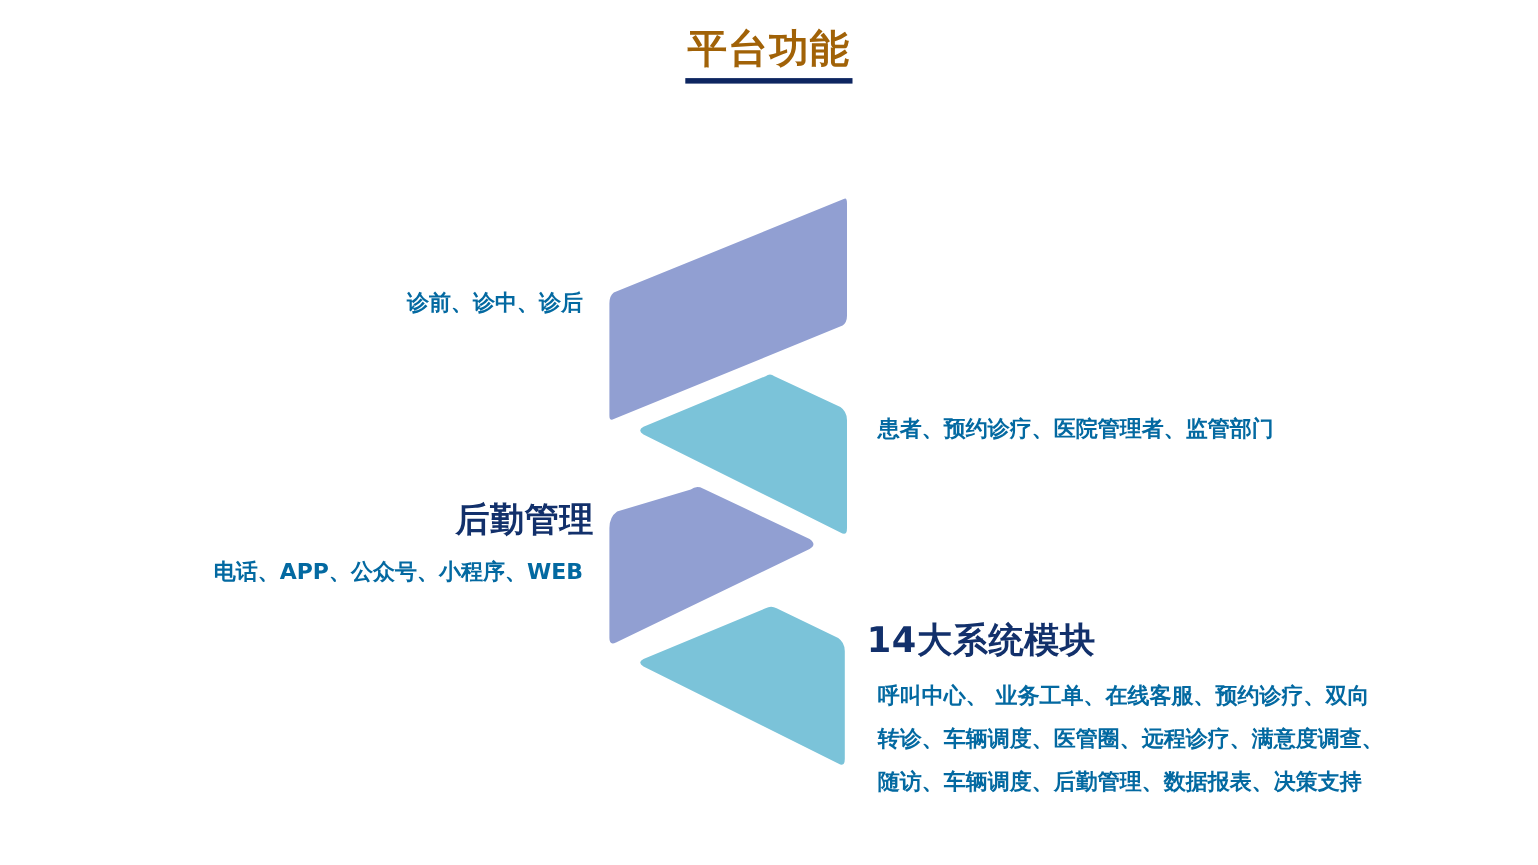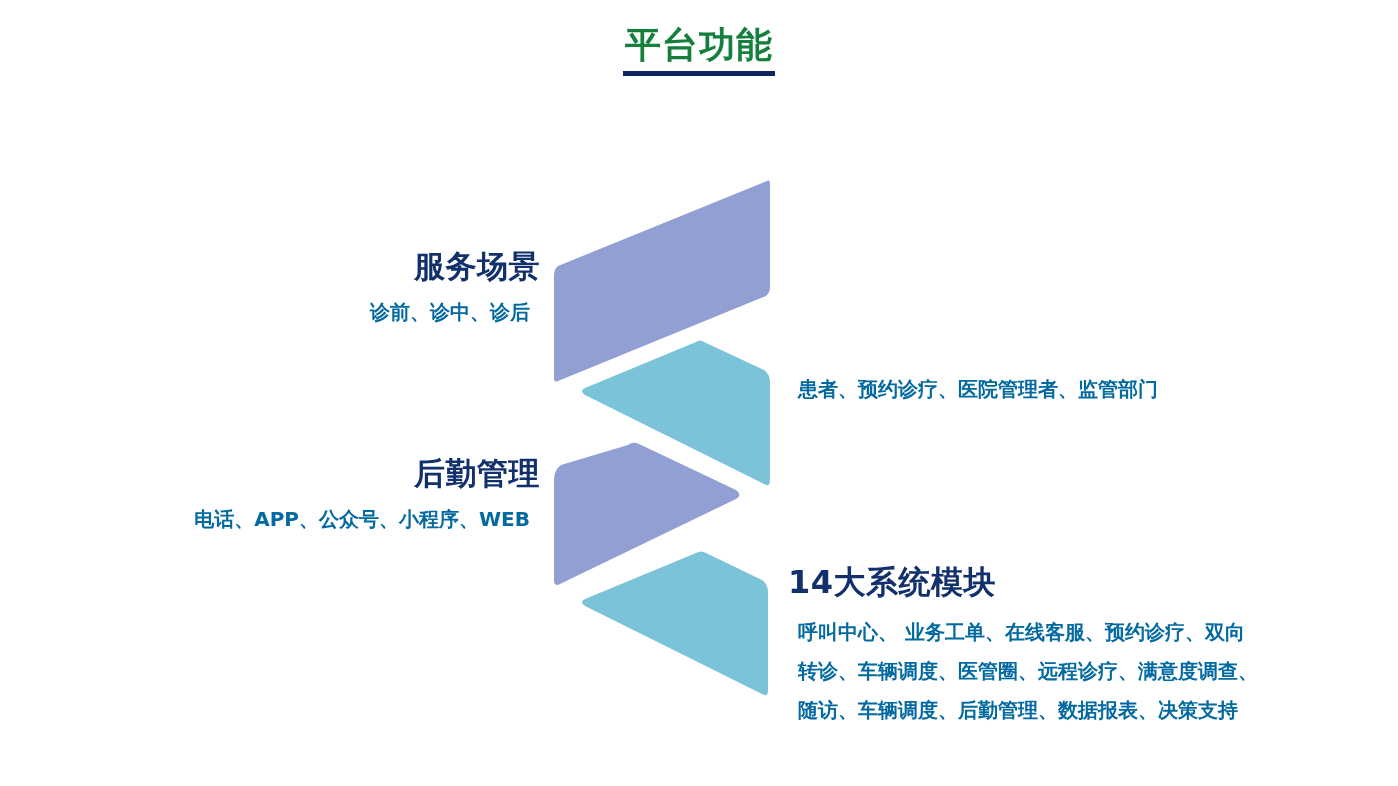--- a/index.html
+++ b/index.html
@@ -24,21 +24,21 @@
     position: absolute;
     left: 0;
     top: 24px;
     width: 1398px;
     text-align: center;
   }
   .title-text {
     display: inline-block;
     font-size: 36px;
     font-weight: bold;
-    color: #15803d;
+    color: #a16207;
     letter-spacing: 1px;
     line-height: 1.15;
   }
   .title-rule {
     display: block;
     width: 152px;
     height: 5px;
     background: #0d2560;
     margin: 6px auto 0 auto;
   }
@@ -129,21 +129,20 @@
                L 222 410
                Q 228 414 228 422
                L 228 520
                Q 228 528 222 524
                L 45 436
                Q 39 432 45 429 Z"></path>
     </svg>
   </div>
 
   <div class="block left" id="block-service">
-    <h2>服务场景</h2>
     <p>诊前、诊中、诊后</p>
   </div>
 
   <div class="block left" id="block-channel">
     <h2>后勤管理</h2>
     <p>电话、APP、公众号、小程序、WEB</p>
   </div>
 
   <div class="block right" id="block-users">
     <p>患者、预约诊疗、医院管理者、监管部门</p>

